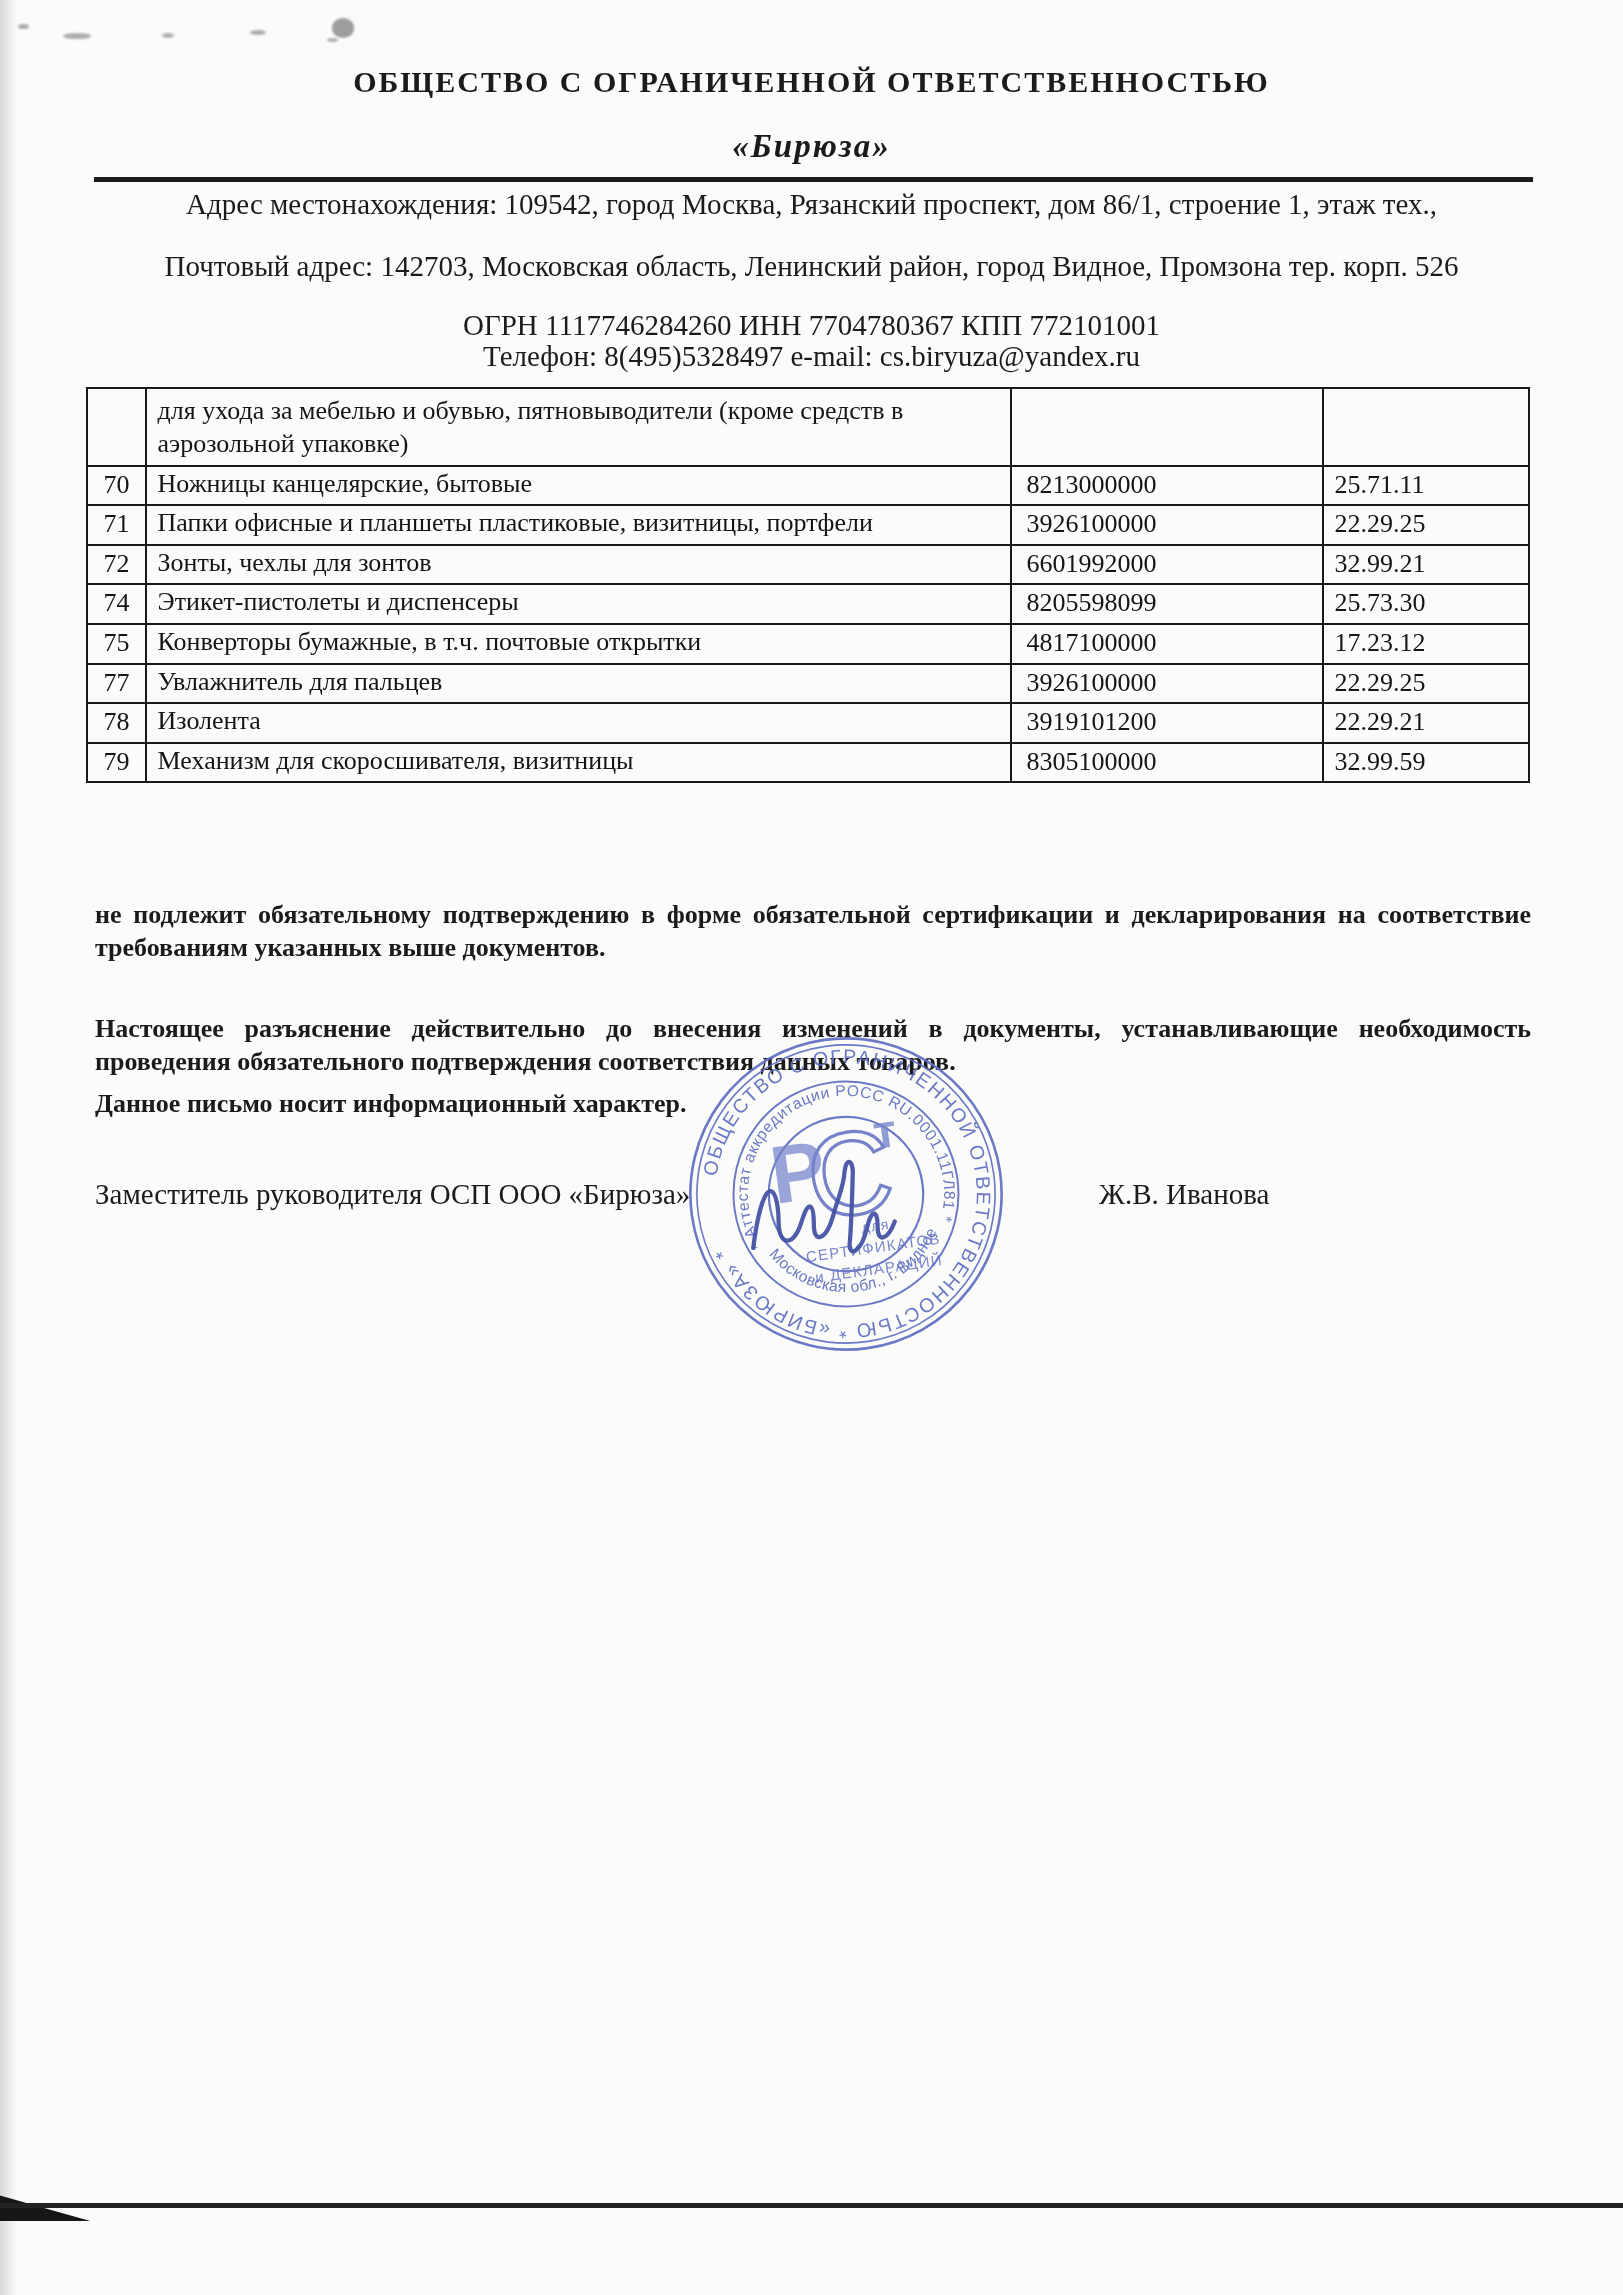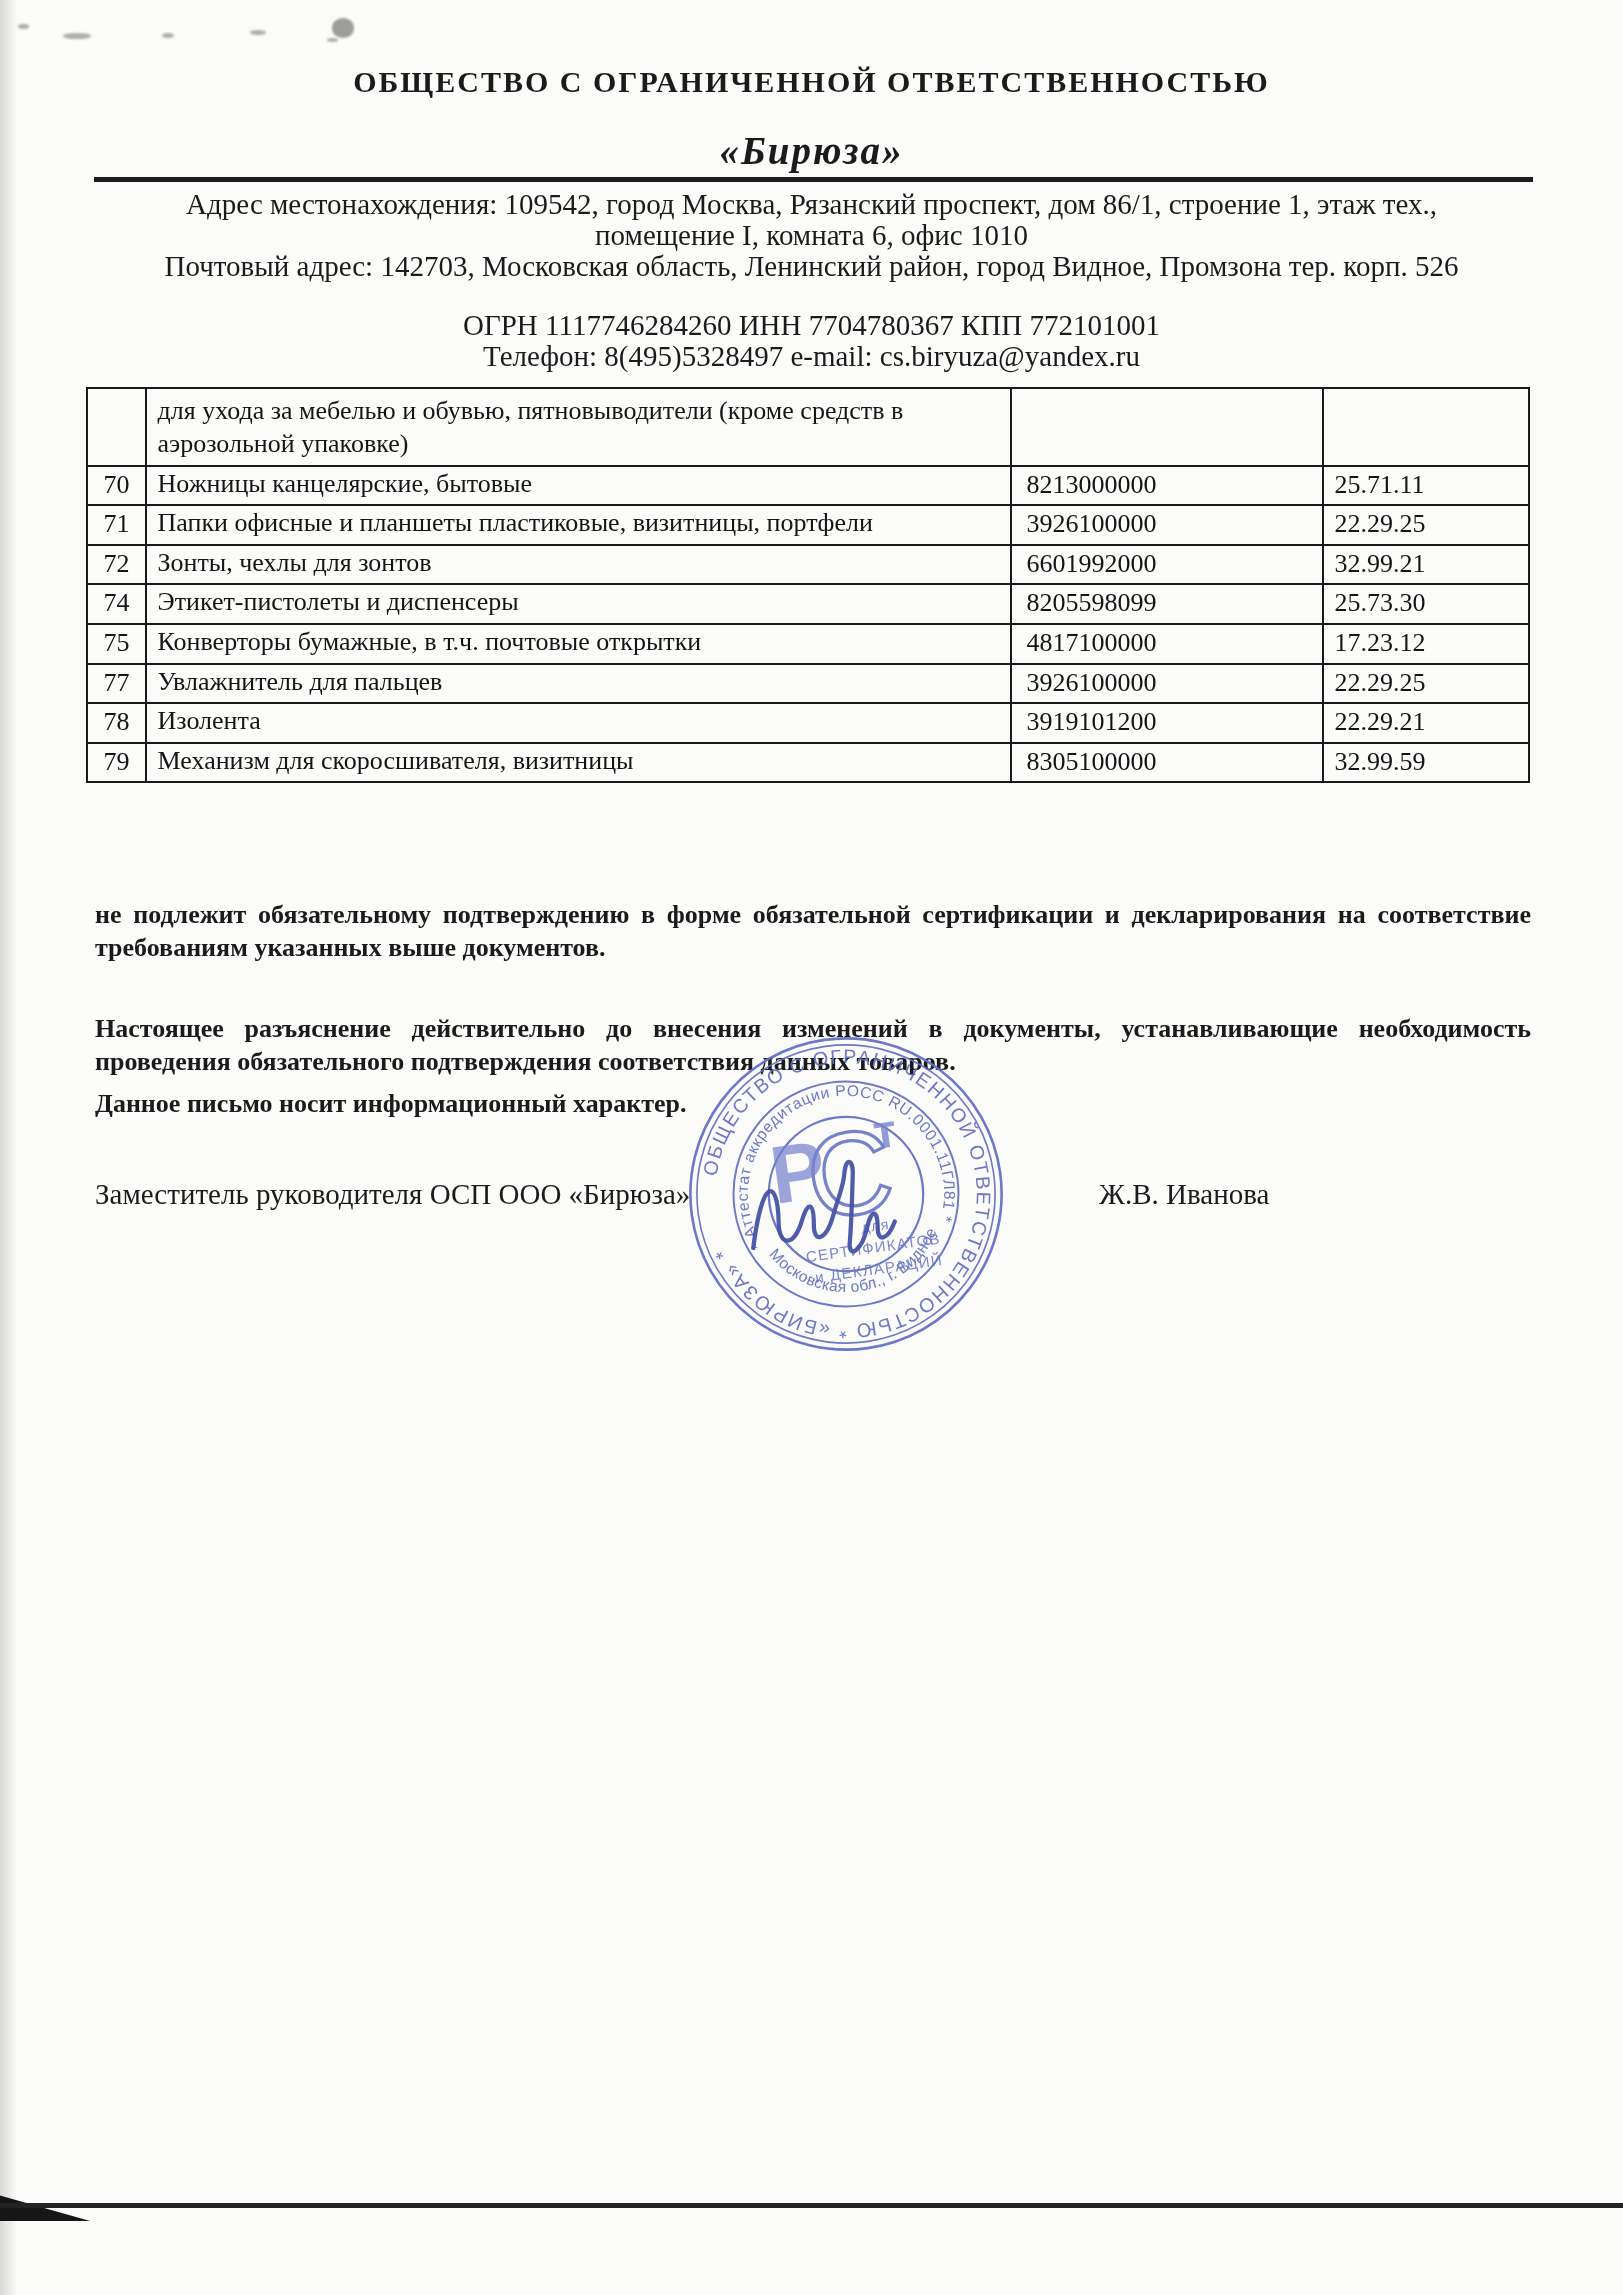--- a/index.html
+++ b/index.html
@@ -10,21 +10,21 @@
     font-family:"Liberation Serif","DejaVu Serif",serif;
     color:#1b1b1b;
     overflow:hidden;
   }
   
   .edge-shade{position:absolute;left:0;top:0;width:17px;height:2295px;
     background:linear-gradient(to right, rgba(60,60,60,.18), rgba(0,0,0,0));}
   .smudge{position:absolute;background:#8d8d8b;border-radius:50%;filter:blur(1px);opacity:.7;}
   .centered{position:absolute;left:0;width:1623px;text-align:center;white-space:nowrap;}
   .h-org{top:65px;font-size:30px;font-weight:bold;letter-spacing:2px;}
-  .h-name{top:128px;font-size:39px;font-weight:bold;font-style:italic;letter-spacing:2px;}
+  .h-name{top:128px;font-size:33px;font-weight:bold;font-style:italic;letter-spacing:2px;}
   .rule{position:absolute;left:94px;top:177px;width:1439px;height:5.2px;background:#1c1c1c;}
   .addr{font-size:29px;line-height:31px;}
   .a1{top:189px;} .a2{top:220px;} .a3{top:251px;} .a4{top:310px;} .a5{top:341px;}
 
   table.goods{
     position:absolute;left:86px;top:387px;width:1442px;
     border-collapse:collapse;table-layout:fixed;
     font-size:26px;color:#151515;
   }
   table.goods td{border:2px solid #1a1a1a;vertical-align:bottom;padding:0 0 4.6px 0;overflow:hidden;}
@@ -62,21 +62,20 @@
   <div class="smudge" style="left:162px;top:33px;width:11.8px;height:4.6px;"></div>
   <div class="smudge" style="left:250px;top:30px;width:15.7px;height:5.2px;"></div>
   <div class="smudge" style="left:332px;top:18.3px;width:22px;height:19.6px;opacity:.85;"></div>
   <div class="smudge" style="left:327px;top:38px;width:10.5px;height:3.9px;"></div>
 
   <div class="centered h-org">ОБЩЕСТВО С ОГРАНИЧЕННОЙ ОТВЕТСТВЕННОСТЬЮ</div>
   <div class="centered h-name">«Бирюза»</div>
   <div class="rule"></div>
 
   <div class="centered addr a1">Адрес местонахождения: 109542, город Москва, Рязанский проспект, дом 86/1, строение 1, этаж тех.,</div>
-  <div class="centered addr a2">помещение I, комната 6, офис 1010</div>
   <div class="centered addr a3">Почтовый адрес: 142703, Московская область, Ленинский район, город Видное, Промзона тер. корп. 526</div>
   <div class="centered addr a4">ОГРН 1117746284260 ИНН 7704780367 КПП 772101001</div>
   <div class="centered addr a5">Телефон: 8(495)5328497 e-mail: cs.biryuza@yandex.ru</div>
 
   <table class="goods">
     <colgroup>
       <col style="width:59px">
         <col style="width:865px">
         <col style="width:312px">
         <col style="width:206px">

